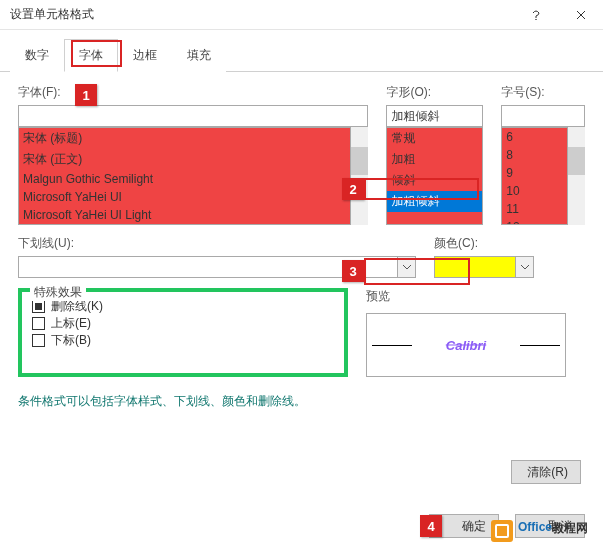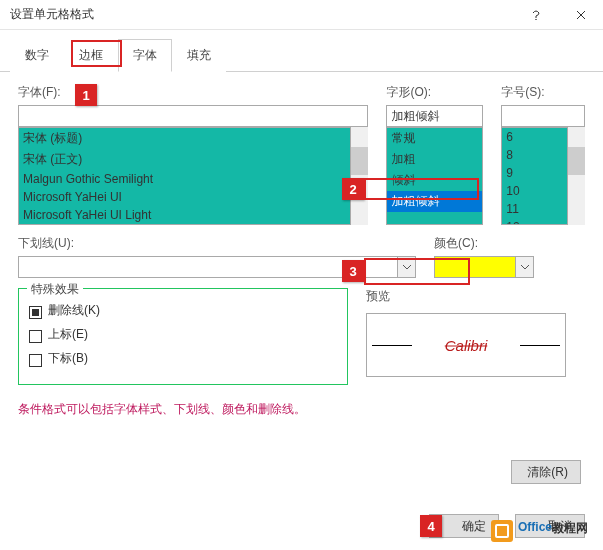--- a/index.html
+++ b/index.html
@@ -10,40 +10,40 @@
 .tb-btn svg{stroke:#333;stroke-width:1}
 .tabs{display:flex;padding:4px 10px 0;border-bottom:1px solid #d0d0d0;margin-top:4px}
 .tab{padding:7px 14px;color:#444;border:1px solid transparent;border-bottom:none;position:relative;top:1px;background:#fff}
 .tab.active{border-color:#d0d0d0;border-bottom:1px solid #fff}
 .callout-tab{position:absolute;border:2px solid #d92424;left:71px;top:40px;width:51px;height:27px}
 .content{padding:12px 18px}
 .row{display:flex;gap:18px;margin-bottom:6px}
 .col{display:flex;flex-direction:column}
 .lbl{color:#555;margin-bottom:4px}
 .input-box{border:1px solid #a9a9a9;height:22px;padding:2px 4px;background:#fff}
-.listbox{border:1px solid #a9a9a9;background:#14b8a6;overflow-y:auto;height:98px;color:#888}
+.listbox{border:1px solid #a9a9a9;background:#ef4444;overflow-y:auto;height:98px;color:#888}
 .listbox .opt{padding:2px 4px}
 .listbox .opt.sel{background:#0078d7;color:#fff}
 .font-col{width:398px}
 .style-col{width:110px}
 .size-col{width:95px}
 .dd{border:1px solid #a9a9a9;height:22px;display:flex;align-items:center;background:#fff}
 .dd .sw{flex:1;height:100%}
 .dd .arrow{width:18px;height:100%;border-left:1px solid #a9a9a9;display:flex;align-items:center;justify-content:center;background:#f0f0f0}
 .color-row{display:flex;gap:18px;margin-top:10px}
-.fieldset{border:1px solid #22c55e;padding:6px 10px 10px;margin-top:10px;position:relative;width:330px}
+.fieldset{border:4px solid #22c55e;padding:6px 10px 10px;margin-top:10px;position:relative;width:330px}
 .fieldset .legend{position:absolute;top:-8px;left:8px;background:#fff;padding:0 4px;color:#444}
-.cb{display:flex;align-items:flex-end;margin:7px 0}
+.cb{display:flex;align-items:center;margin:0 0}
 .cb .box{width:13px;height:13px;border:1px solid #333;margin-right:6px;display:flex;align-items:center;justify-content:center}
 .cb .box.filled::after{content:"";width:7px;height:7px;background:#333}
 .preview-box{border:1px solid #a9a9a9;height:64px;width:200px;position:relative;margin-top:4px}
-.preview-text{position:absolute;left:50%;top:50%;transform:translate(-50%,-50%);font-style:italic;font-weight:normal;color:#b91c1c;font-size:15px;text-decoration:line-through}
+.preview-text{position:absolute;left:50%;top:50%;transform:translate(-50%,-50%);font-style:italic;font-weight:bold;color:#8b5cf6;font-size:13px;text-decoration:line-through}
 .preview-line{position:absolute;height:1px;background:#000;width:40px;top:50%}
 .preview-line.l{left:5px}.preview-line.r{right:5px}
-.hint{color:#be185d;margin-top:16px}
+.hint{color:#0f766e;margin-top:16px}
 .btn{border:1px solid #adadad;background:#e1e1e1;height:24px;padding:0 12px;min-width:70px;text-align:right;line-height:22px}
 .clear-btn{position:absolute;right:22px;top:460px}
 .foot-btns{position:absolute;right:18px;bottom:12px;display:flex;gap:16px}
 .badge{position:absolute;width:22px;height:22px;background:#d92424;color:#fff;display:flex;align-items:center;justify-content:center;font-weight:bold;font-size:13px;box-shadow:1px 1px 2px rgba(0,0,0,.3)}
 .red-rect{position:absolute;border:2px solid #d92424}
 .wm{position:absolute;right:15px;bottom:8px;display:flex;align-items:flex-start;font-size:18px;font-weight:bold;color:#f29b1d}
 .wm span.blue{color:#1a6fb5}
 .wm .logo{width:22px;height:22px;background:#f29b1d;border-radius:3px;margin-right:5px;position:relative}
 .wm .logo::after{content:"";position:absolute;inset:4px;border:2px solid #fff;border-radius:2px}
 .scrollbar{background:#f0f0f0;width:17px}
@@ -62,22 +62,22 @@
     </div>
   <div class="tb-btn">
       <svg width="10" height="10">
         <path d="M1 1 L9 9 M9 1 L1 9"></path>
       </svg>
     </div>
 </div>
 
 <div class="tabs">
   <div class="tab">数字</div>
+  <div class="tab active">字体</div>
   <div class="tab">边框</div>
-  <div class="tab active">字体</div>
   <div class="tab">填充</div>
 </div>
 <div class="callout-tab"></div>
 
 <div class="content">
   <div class="row">
     <div class="col font-col">
       <div class="lbl">字体(F):</div>
       <div class="input-box"></div>
       <div style="display:flex">

